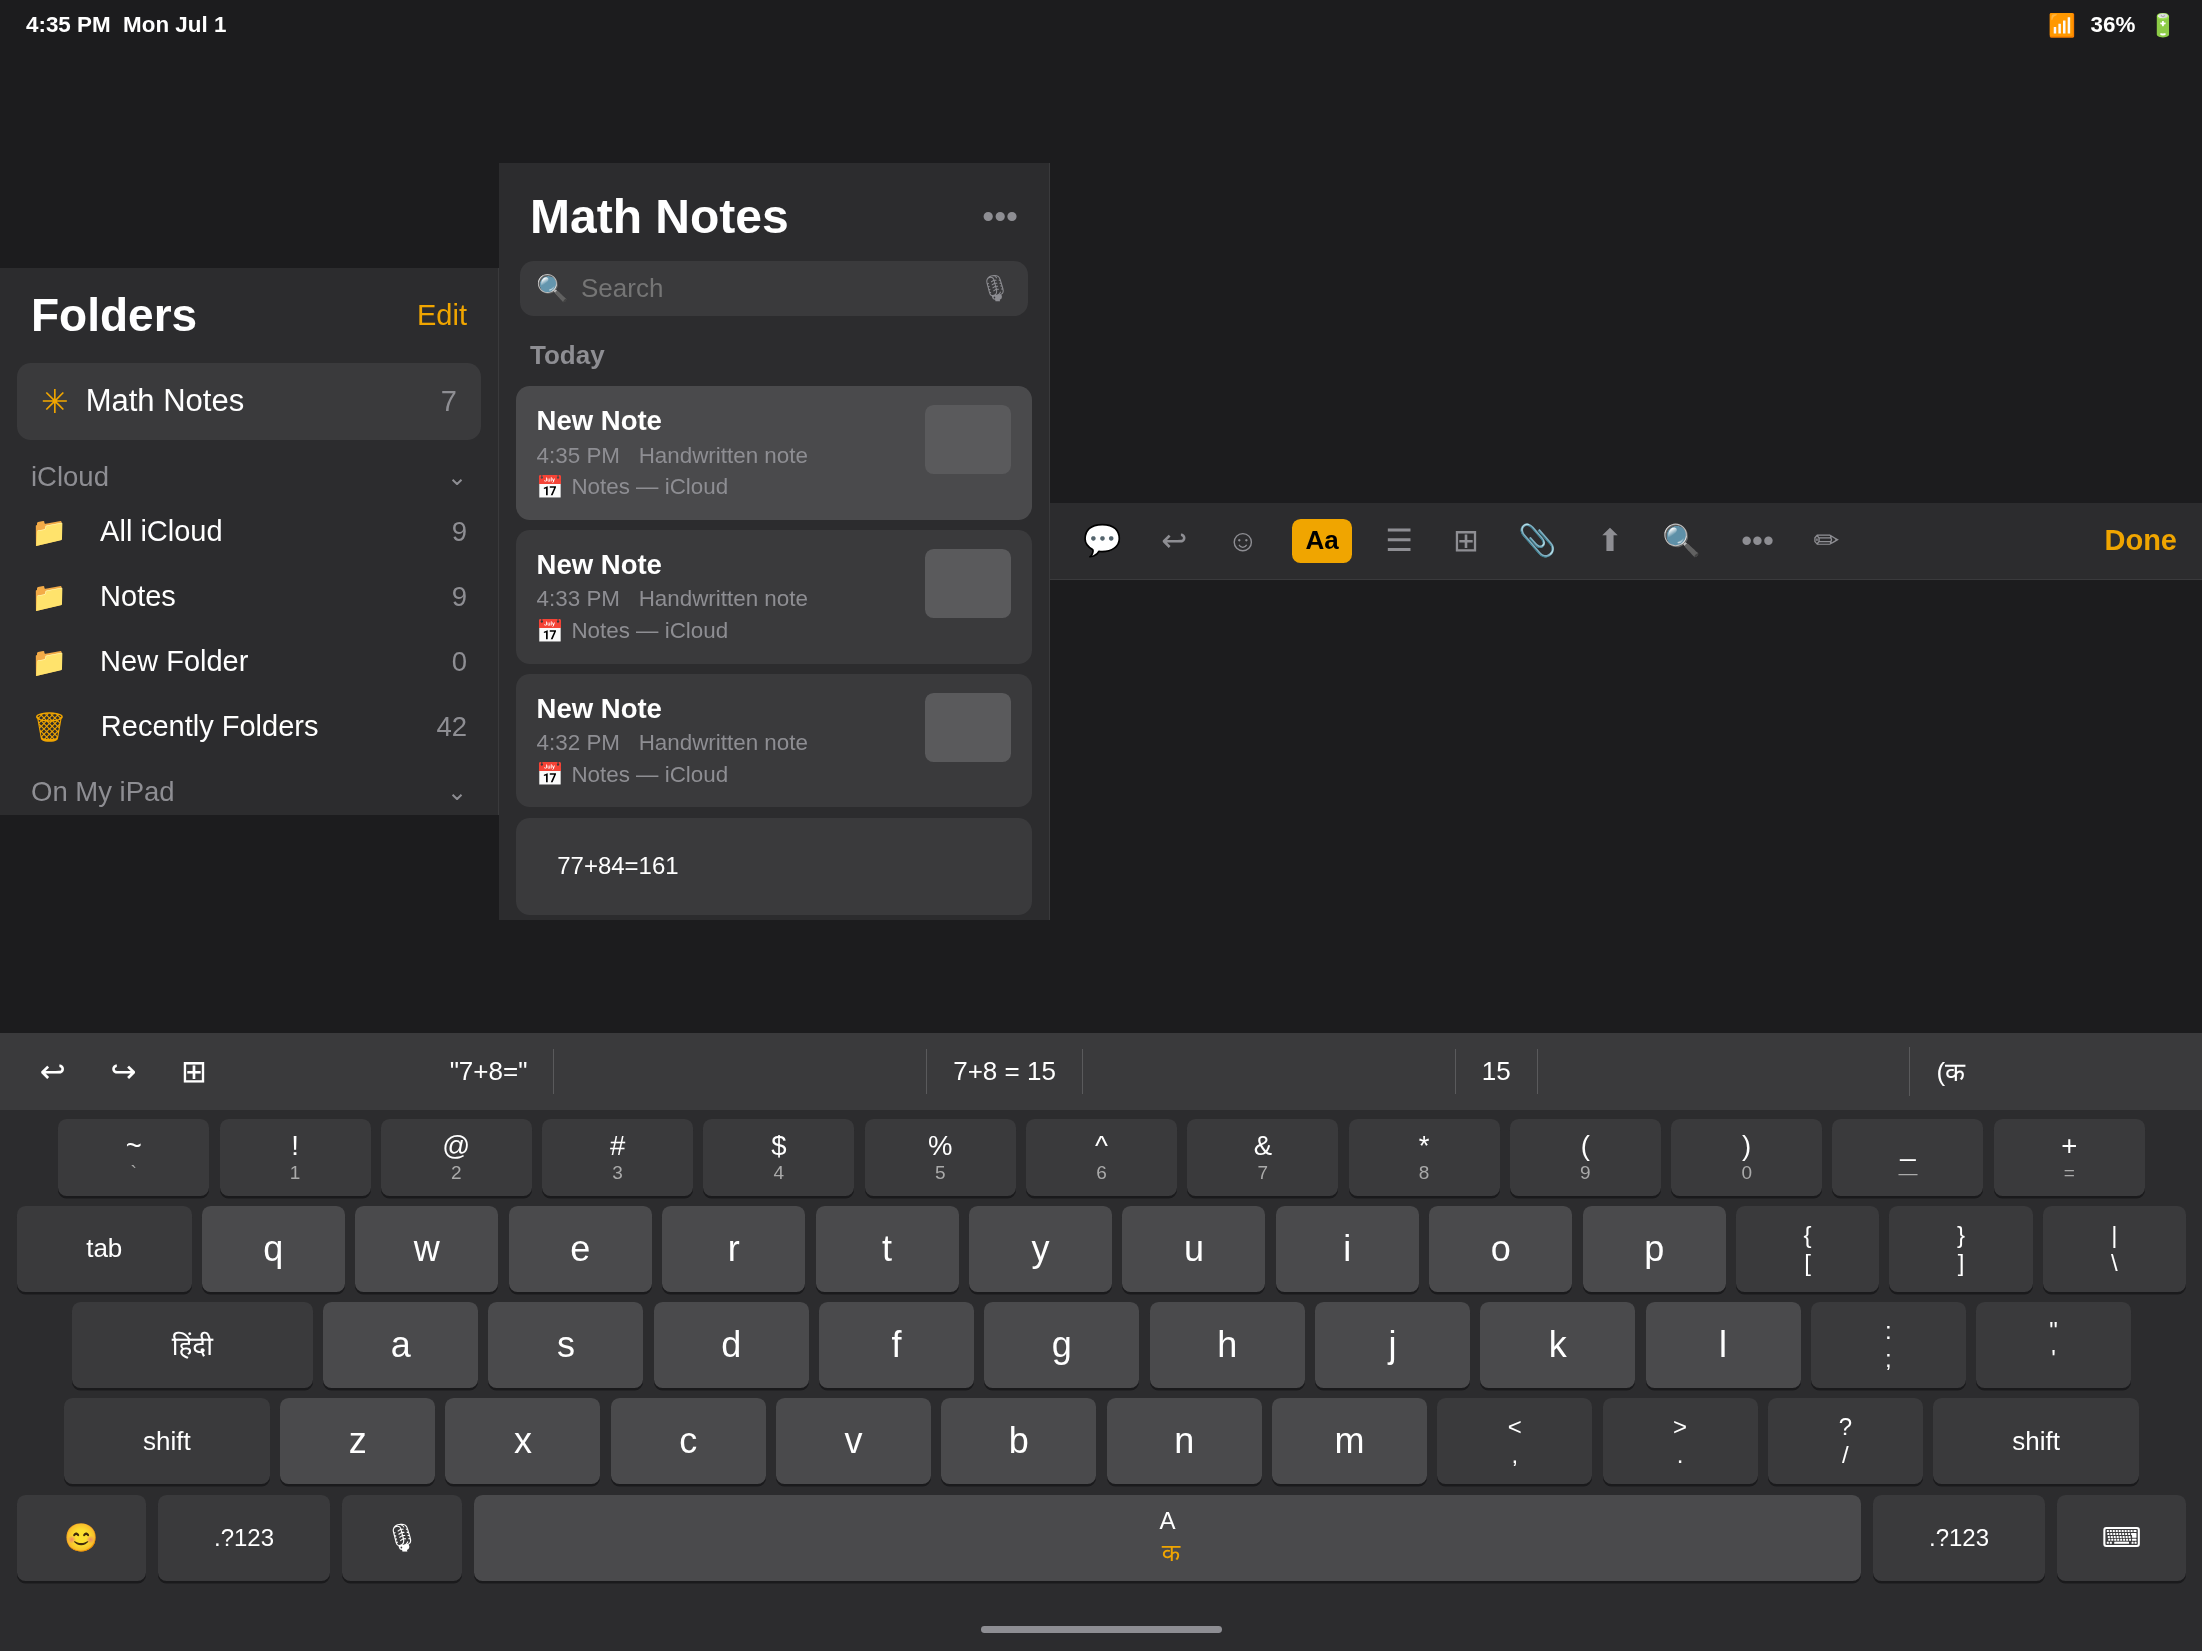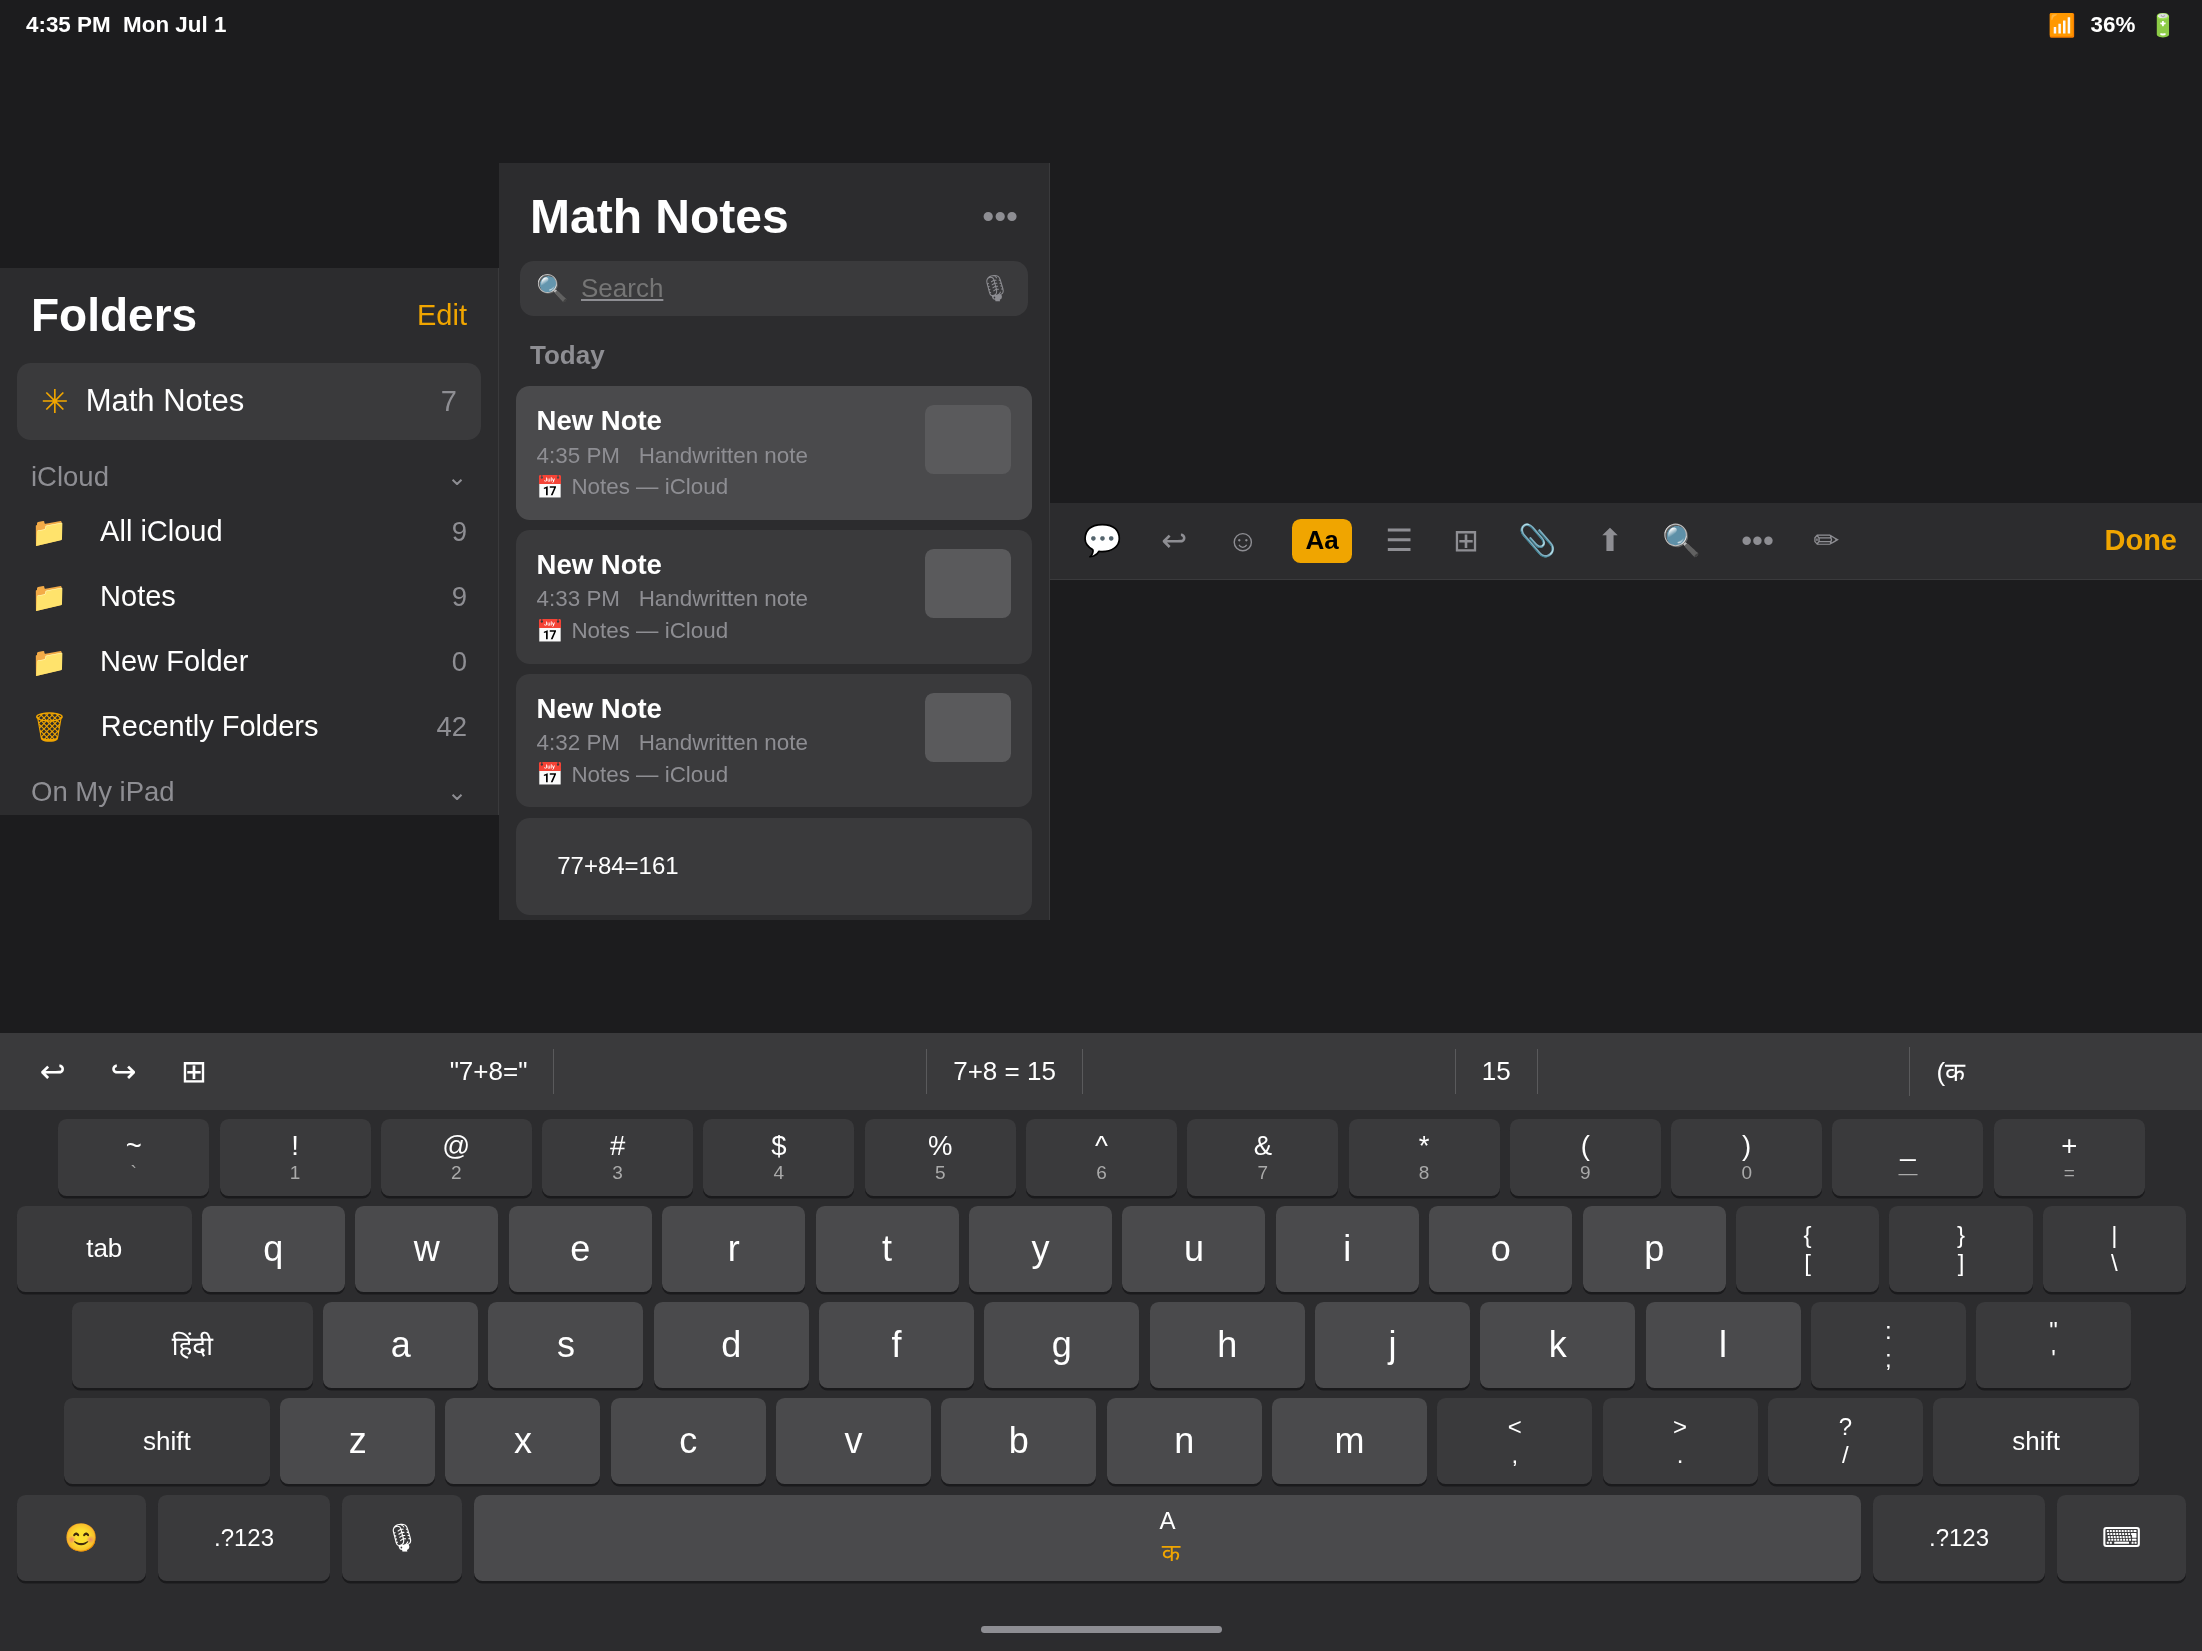--- a/index.html
+++ b/index.html
@@ -181,21 +181,20 @@
       color: #8e8e93;
       font-size: 26px;
     }
     .search-input {
       flex: 1;
       background: none;
       border: none;
       outline: none;
       font-size: 26px;
       color: #8e8e93;
-      text-decoration: underline;
     }
     .mic-icon {
       color: #8e8e93;
       font-size: 26px;
     }
     .section-date {
       font-size: 26px;
       color: #8e8e93;
       font-weight: 600;
       padding: 6.9px 31px 10.3px;

